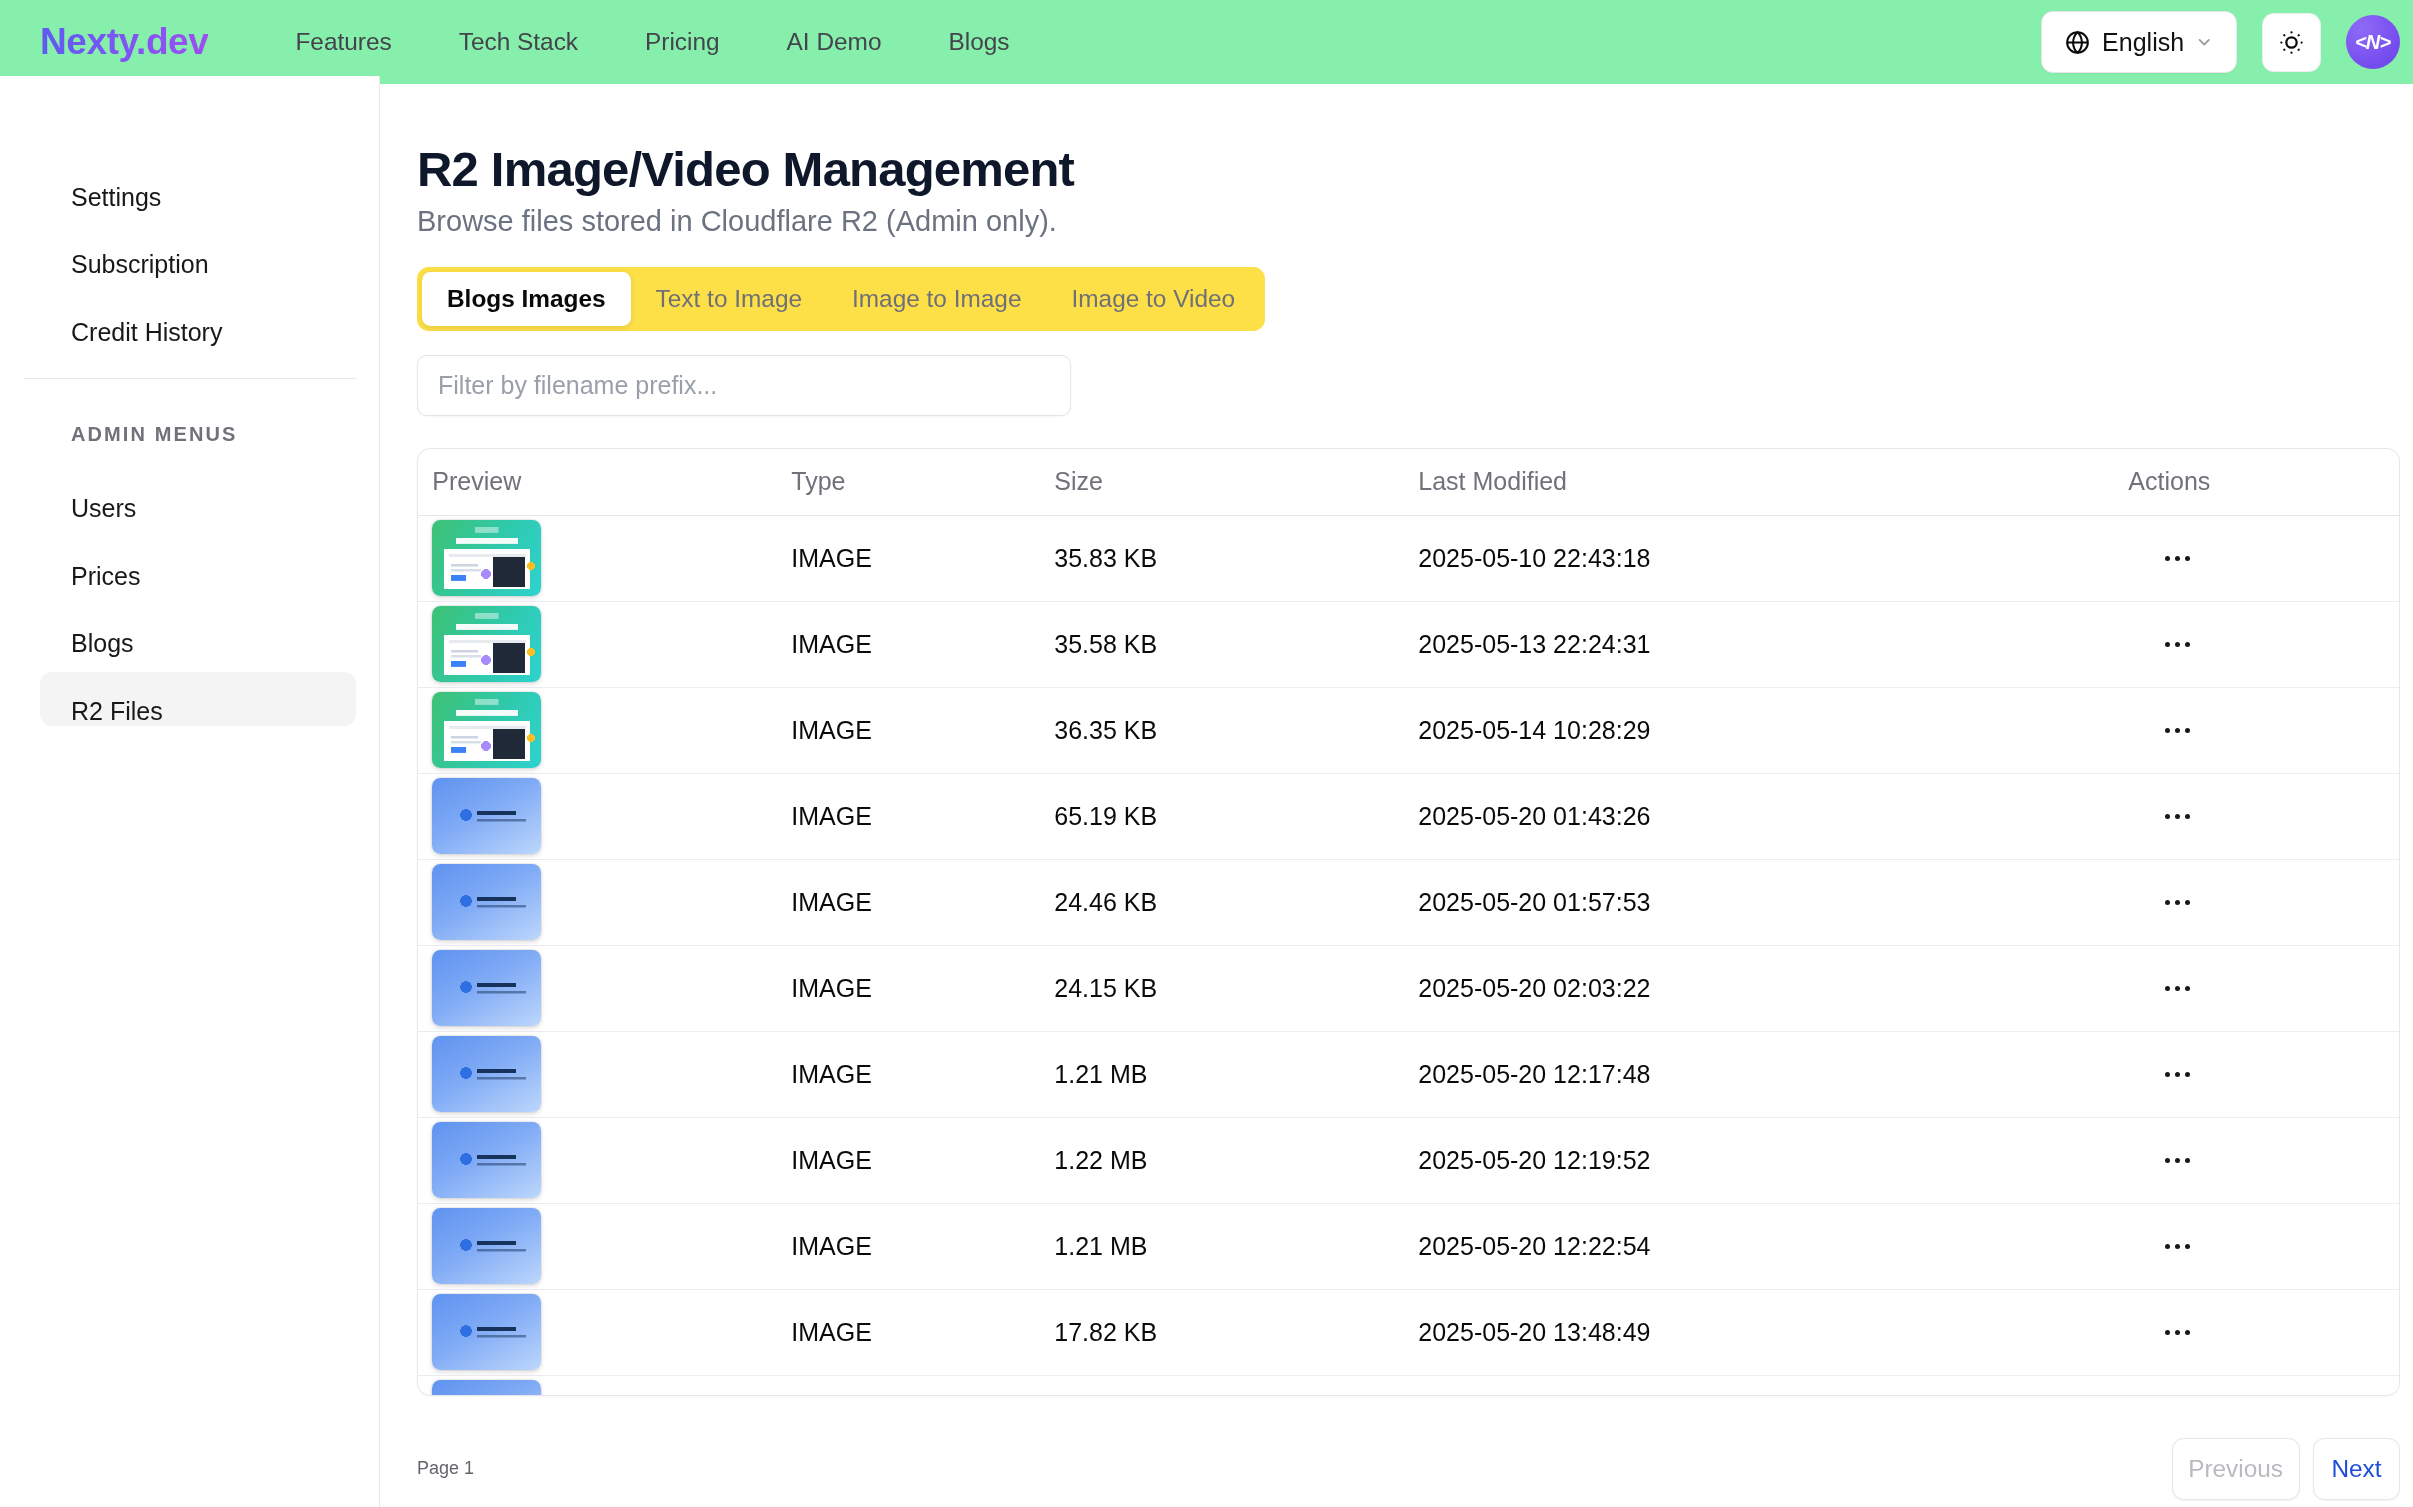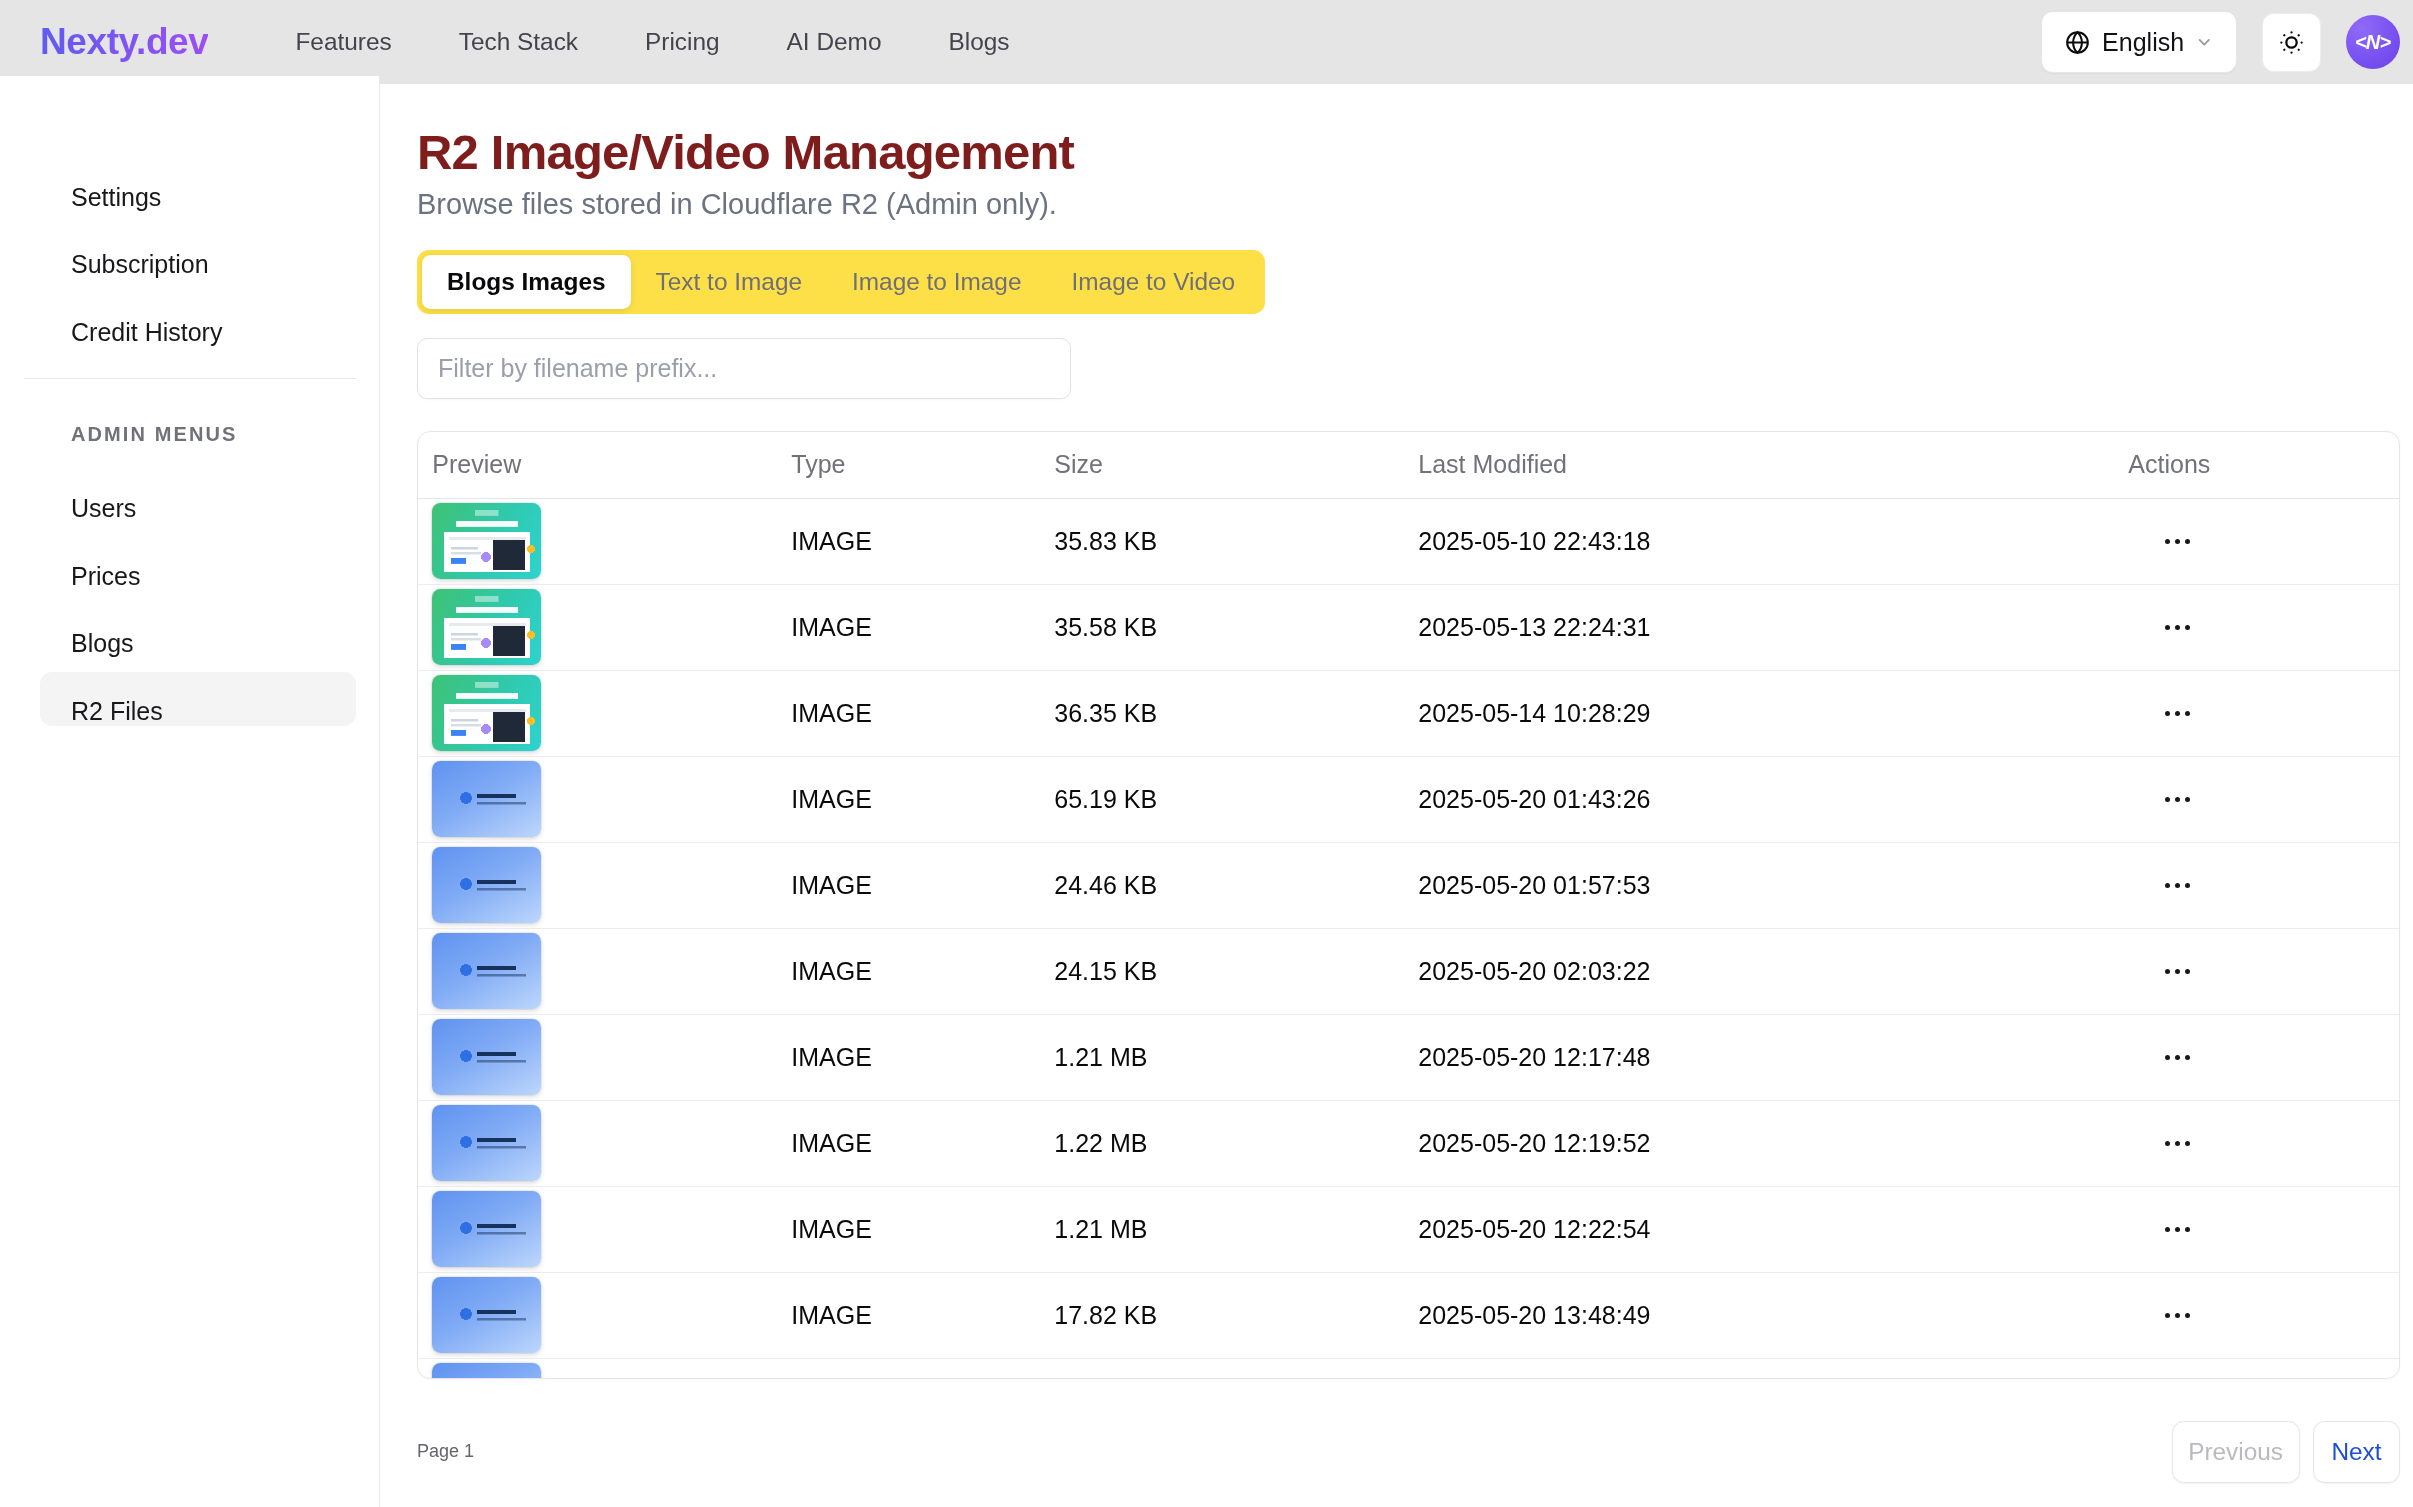--- a/index.html
+++ b/index.html
@@ -1,21 +1,21 @@
 <!DOCTYPE html>
 <html style="--logo-gradient-start: #5f5bf2; --logo-gradient-end: #9d4ef2; --avatar-purple: #7a52f1; --thumb-green-start: #3ec274; --thumb-green-end: #2ed3cf; --thumb-blue-start: #5f93f0; --thumb-blue-end: #bdd7fc; --border-gray: #e6e6ea; --muted-text: #71717a;font-size:13.4px"><head>
 <meta charset="utf-8">
 <style>
   * { margin:0; padding:0; box-sizing:border-box; }
   html,body { width:2413px; height:1508px; background:#fff; overflow:hidden;
     font-family:"Liberation Sans","DejaVu Sans",sans-serif; color:#0a0a0a; }
 
   
   .app-header{ position:absolute; top:0; left:0; width:2413px; height:84px;
-    display:flex; align-items:center; padding:0 13.4px 0 40px; background:#e5e5e5; }
+    display:flex; align-items:center; padding:0 13.4px 0 40px; background:#86efac; }
   .logo{ font-size:37px; font-weight:700; letter-spacing:-0.4px;
     background:linear-gradient(90deg,var(--logo-gradient-start,#5f5bf2),var(--logo-gradient-end,#9d4ef2));
     -webkit-background-clip:text; background-clip:text; color:transparent; cursor:pointer; }
   .top-nav{ display:flex; gap:67px; margin-left:87px; }
   .top-nav a{ font-size:24.4px; font-weight:500; color:#44444c; text-decoration:none; cursor:pointer; }
   .header-right{ margin-left:auto; display:flex; align-items:center; gap:25px; }
   .lang-btn{ height:62px; padding:0 22px; border:1.7px solid #e7e7ea; border-radius:11.8px;
     background:#fff; display:flex; align-items:center; gap:11px; font-size:25px; font-weight:500;
     color:#121216; box-shadow:0 0.8px 1.7px rgba(0,0,0,.04); cursor:pointer; }
   .icon-btn{ width:59px; height:59px; border:1.7px solid #ededf0; border-radius:11.8px; background:#fff;
@@ -31,21 +31,21 @@
   .side-item{ height:54px; margin:0 23.5px 13.4px 40px; border-radius:11.8px; display:flex; align-items:flex-end;
     padding-left:31px; font-size:25px; color:#18181b; cursor:pointer; }
   .side-item.active{ background:#f4f4f5; font-weight:500; }
   .side-divider{ height:1.7px; background:#e8e8eb; margin:17.6px 23.5px 0 23.5px; border:none; }
   .side-section{ margin:44px 0 23px 71px; font-size:20px; font-weight:700; letter-spacing:2.1px;
     color:#71717a; }
 
   
   .main{ position:absolute; top:76px; left:380px; width:2034px; height:1432px;
     padding:0 13.4px 0 37px; }
-  .page-title{ margin-top:49px; font-size:49px; line-height:55px; font-weight:800; letter-spacing:-0.8px; color:#7f1d1d; }
+  .page-title{ margin-top:66px; font-size:49px; line-height:55px; font-weight:800; letter-spacing:-0.8px; color:#0f172a; }
   .page-subtitle{ margin-top:8.4px; font-size:29px; line-height:32px; color:#6b7280; }
 
   .tabs{ margin-top:30px; display:inline-flex; align-items:center; height:64px;
     background:#fde047; border-radius:11.8px; padding:0 5px; }
   .tab{ height:54px; display:flex; align-items:center; padding:0 25px; border-radius:8.4px;
     font-size:24.4px; font-weight:500; color:#6f6f78; cursor:pointer; white-space:nowrap; }
   .tab.active{ background:#fff; color:#09090b; font-weight:600; box-shadow:0 1.7px 6.7px rgba(0,0,0,.10); }
 
   .filter-input{ display:block; margin-top:23.5px; width:654px; height:61px; border:1.7px solid #e4e4e7;
     border-radius:10px; padding:0 20px; font-size:25px; color:#0a0a0a; outline:none;

